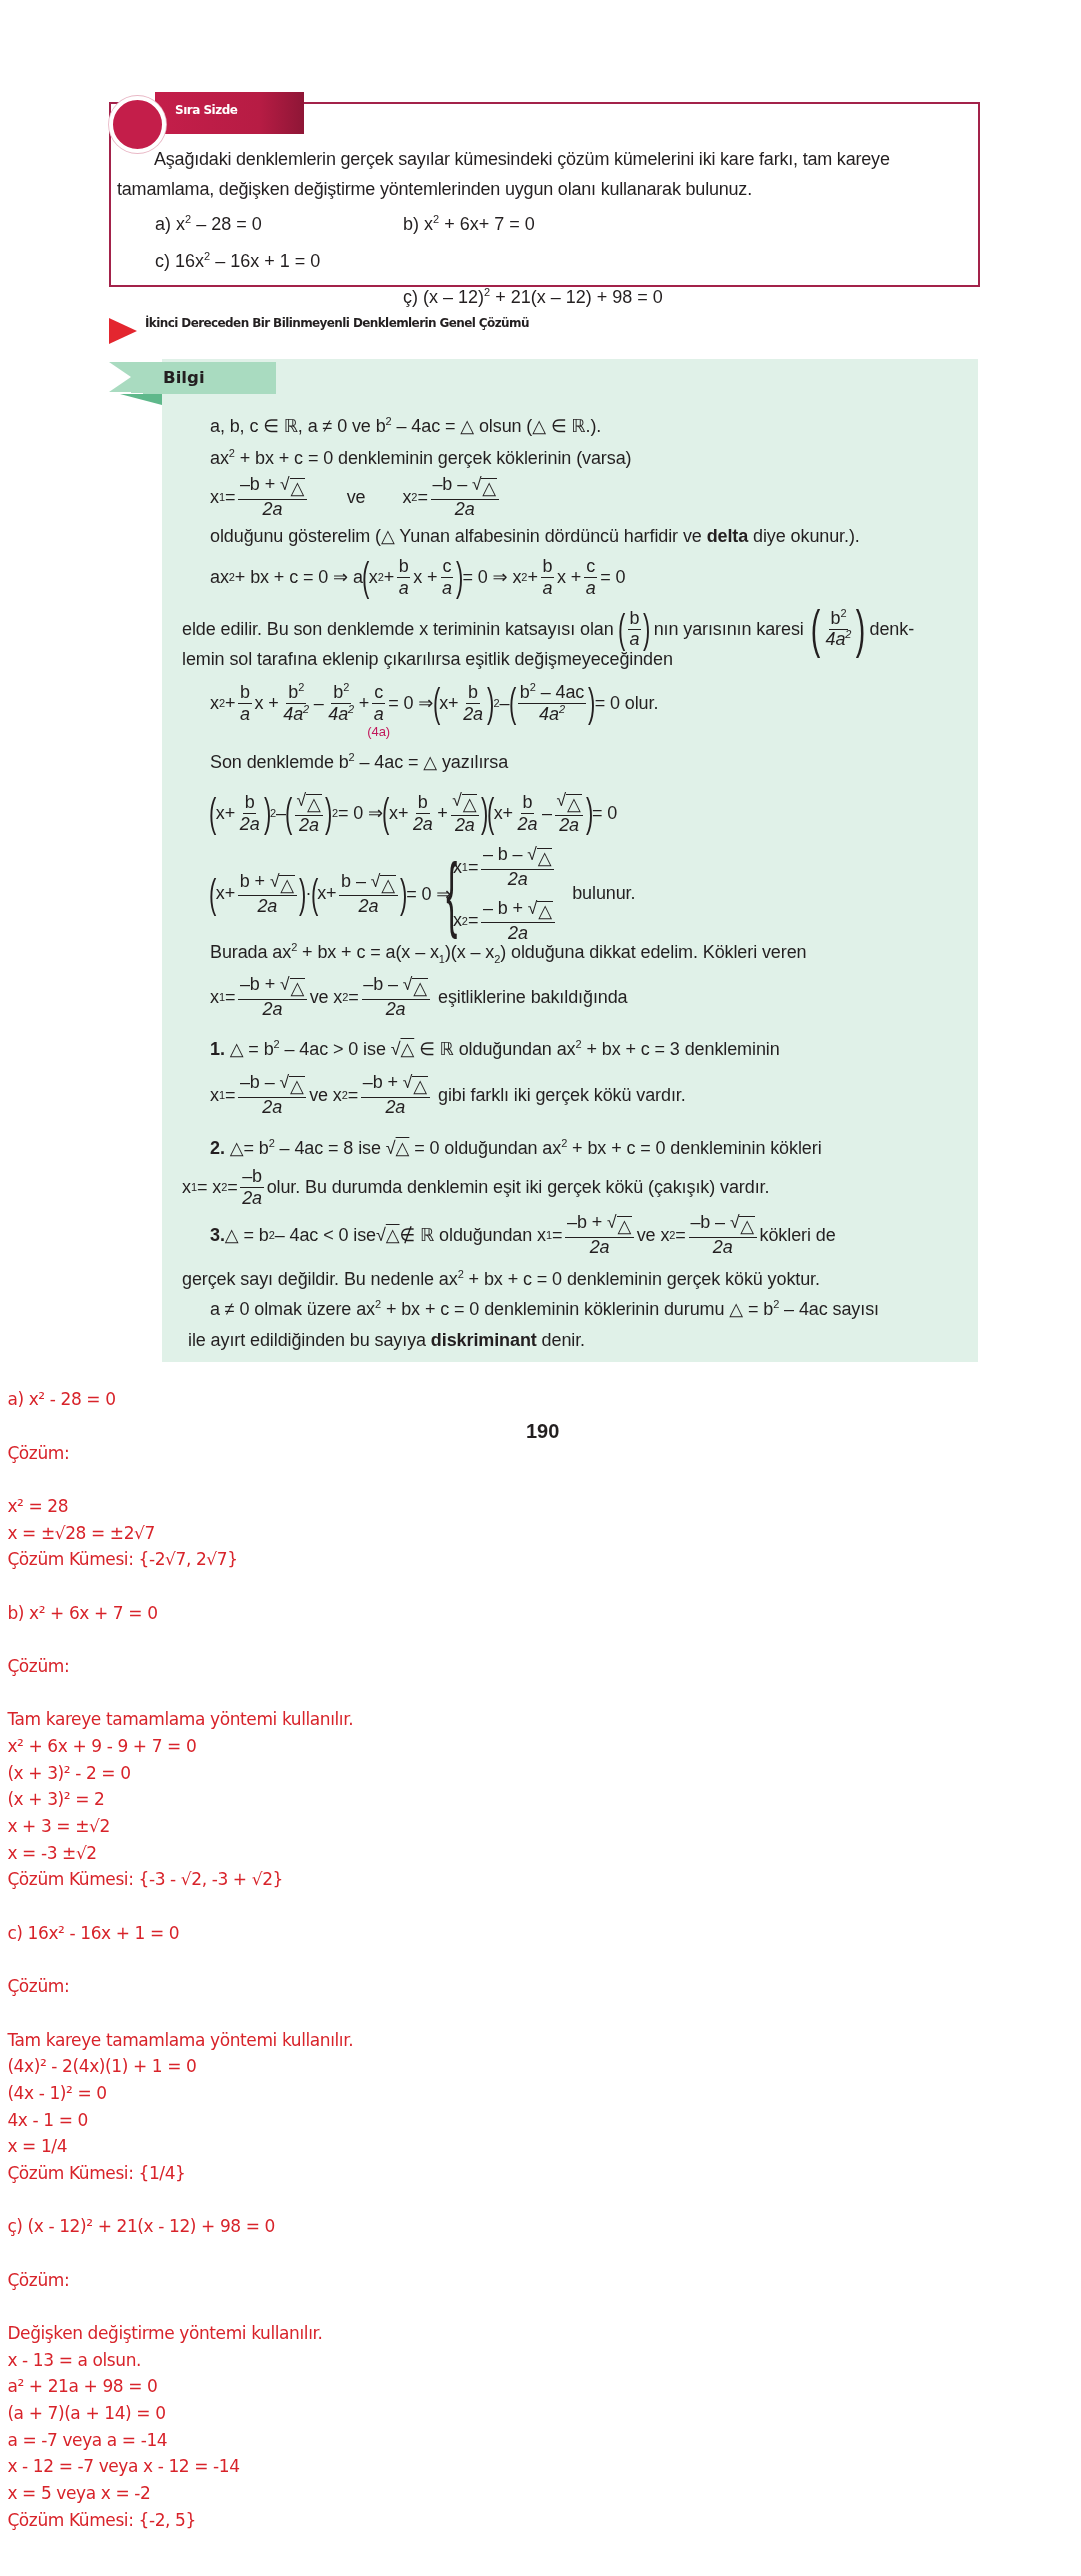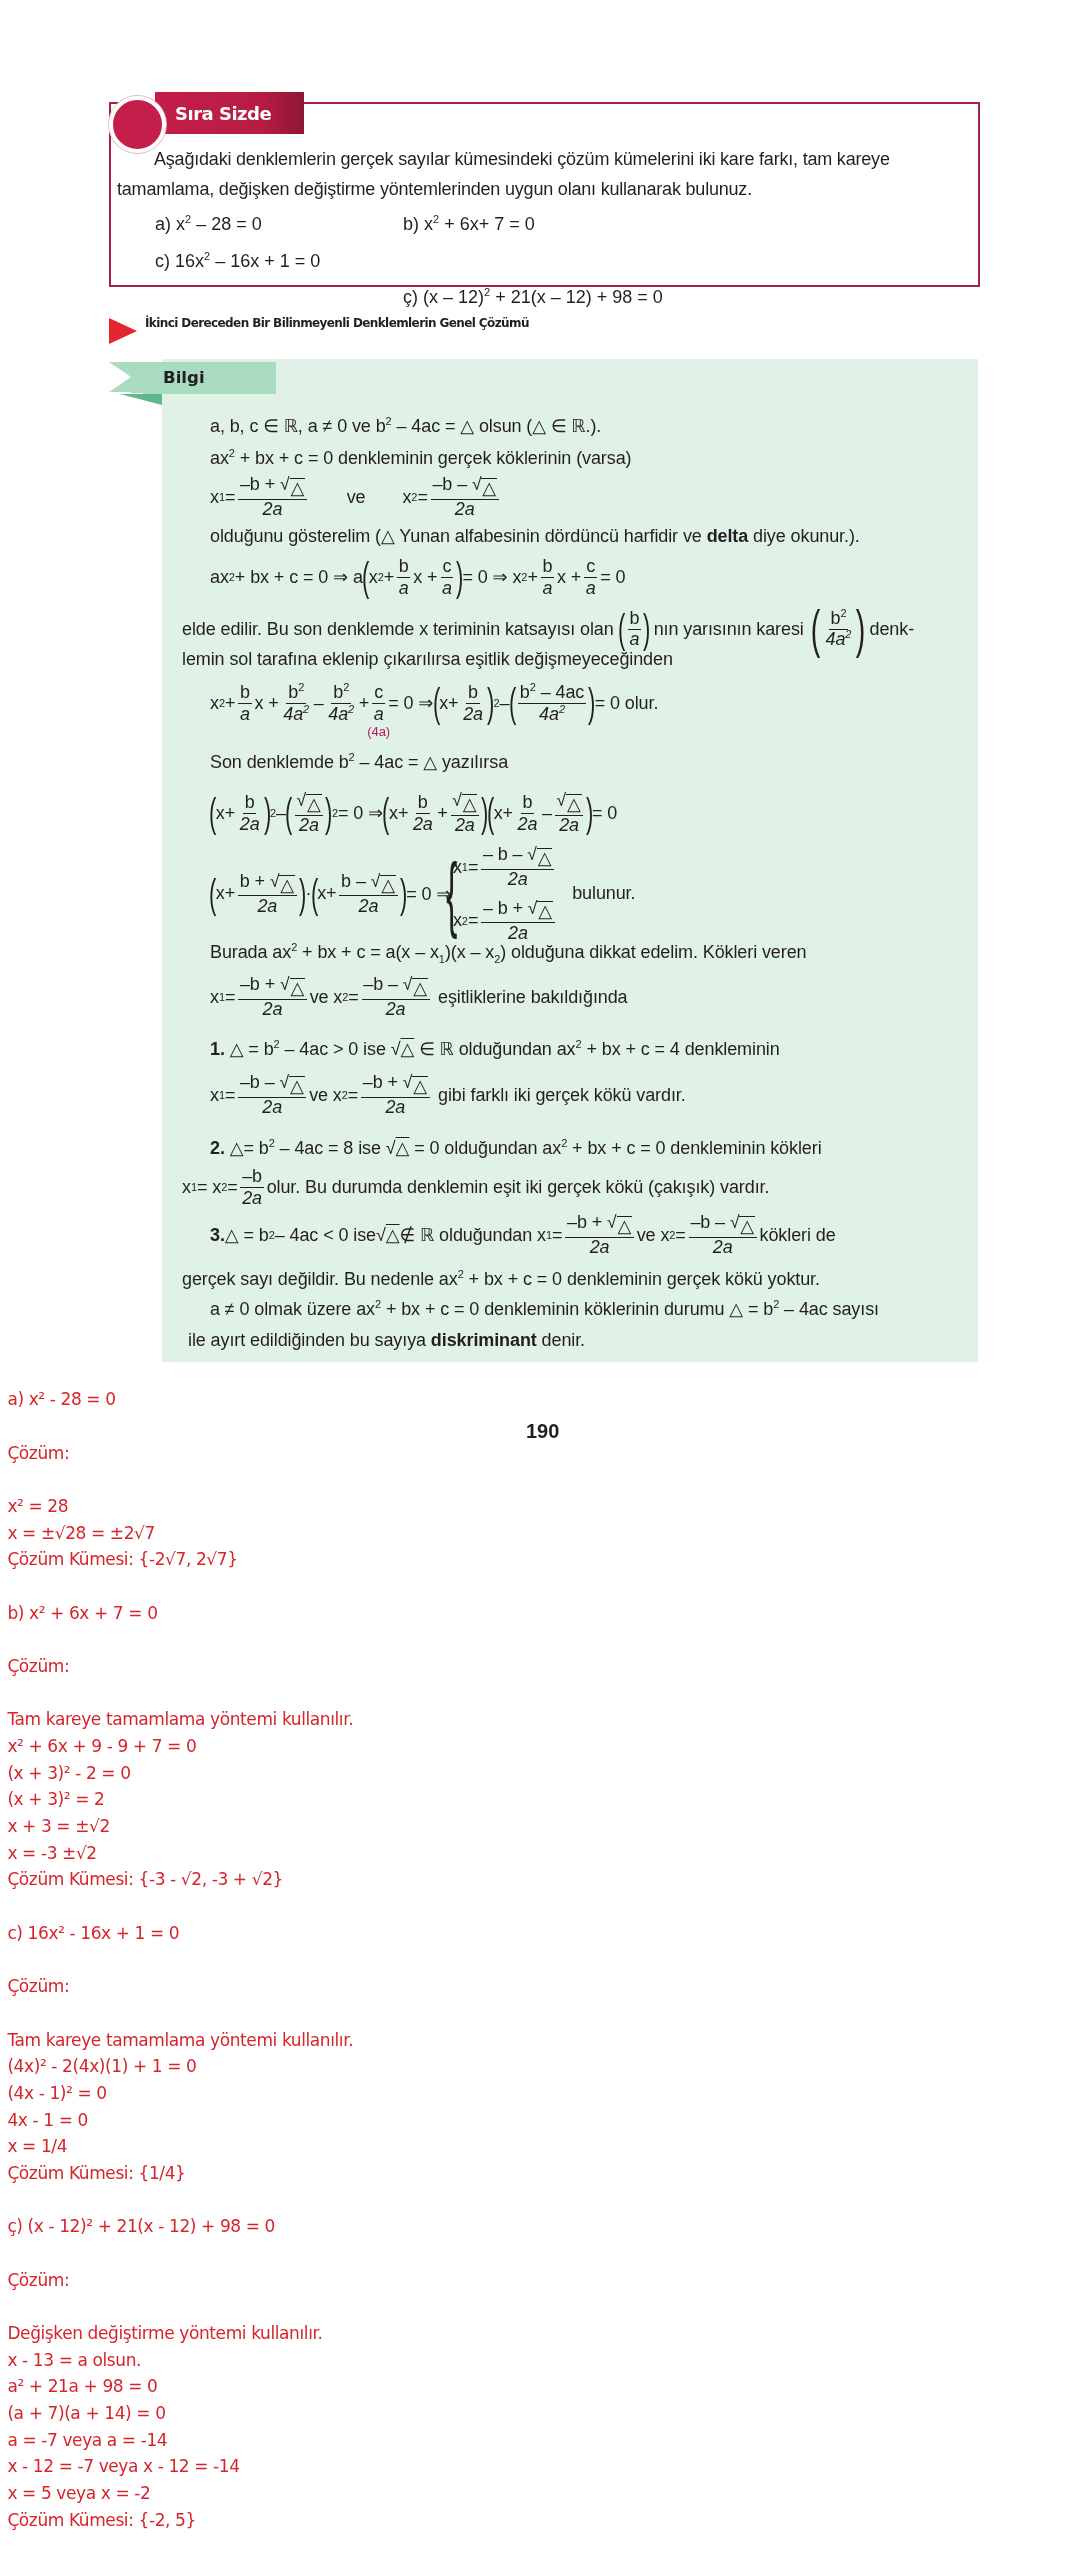--- a/index.html
+++ b/index.html
@@ -7,21 +7,21 @@
   body { position: relative; font-family: "Liberation Sans", sans-serif; color: #231f20; }
 
   
   .sira-box {
     position: absolute; left: 109px; top: 102px; width: 871px; height: 185px;
     border: 2.8px solid #a3224a; background: #fff;
   }
   .sira-tab {
     position: absolute; left: 155px; top: 92px; width: 149px; height: 42px;
     background: linear-gradient(90deg, #c41e4a 0%, #b71c44 70%, #8e1636 100%);
-    color: #fff; font-family: "DejaVu Sans", sans-serif; font-weight: bold; font-size: 18px;
+    color: #fff; font-family: "DejaVu Sans", sans-serif; font-weight: bold; font-size: 12px;
     padding: 11px 0 0 20px; letter-spacing: -0.5px;
   }
   .sira-tab-fold {
     position: absolute; left: 109px; top: 134px; width: 0; height: 0;
     border-top: 13px solid #7c1330; border-left: 20px solid transparent;
   }
   .sira-circle {
     position: absolute; left: 109px; top: 96px; width: 57px; height: 57px;
     border-radius: 50%; background: #c41e4a; border: 4.6px solid #fff;
     box-shadow: 0 0 0 0.9px #e9b8c6;
@@ -378,21 +378,21 @@
   <span class="frac">
       <span class="num"><span>–b – </span><span class="sqrt">
           <span class="rad">√</span>
           <span class="under">△</span>
         </span></span>
       <span class="den">2a</span>
     </span>
   <span style="margin-left:5.5px;">eşitliklerine bakıldığında</span>
 </div>
 
-<div class="ptxt" style="left:210px; top:1034px;"><b>1.</b><span> △ = b</span><sup>2</sup><span> – 4ac &gt; 0 ise </span><span>√</span><span style="text-decoration:overline;">△</span><span> ∈ ℝ olduğundan ax</span><sup>2</sup><span> + bx + c = 4 denkleminin</span></div>
+<div class="ptxt" style="left:210px; top:1034px;"><b>1.</b><span> △ = b</span><sup>2</sup><span> – 4ac &gt; 0 ise </span><span>√</span><span style="text-decoration:overline;">△</span><span> ∈ ℝ olduğundan ax</span><sup>2</sup><span> + bx + c = 3 denkleminin</span></div>
 <div class="mline" style="left:210px; top:1073px;">
   <span>x</span>
     <sub>1</sub>
     <span> =</span>
   <span class="frac">
       <span class="num"><span>–b – </span><span class="sqrt">
           <span class="rad">√</span>
           <span class="under">△</span>
         </span></span>
       <span class="den">2a</span>

